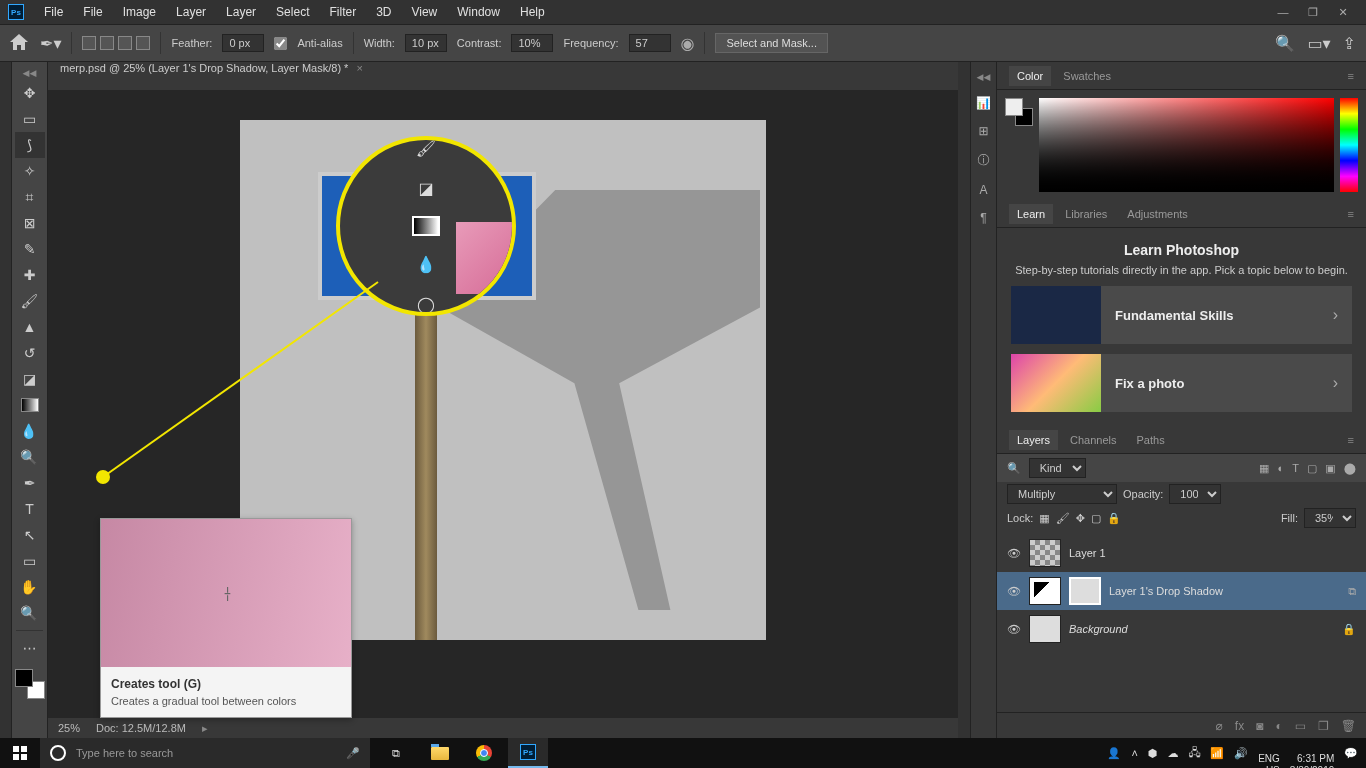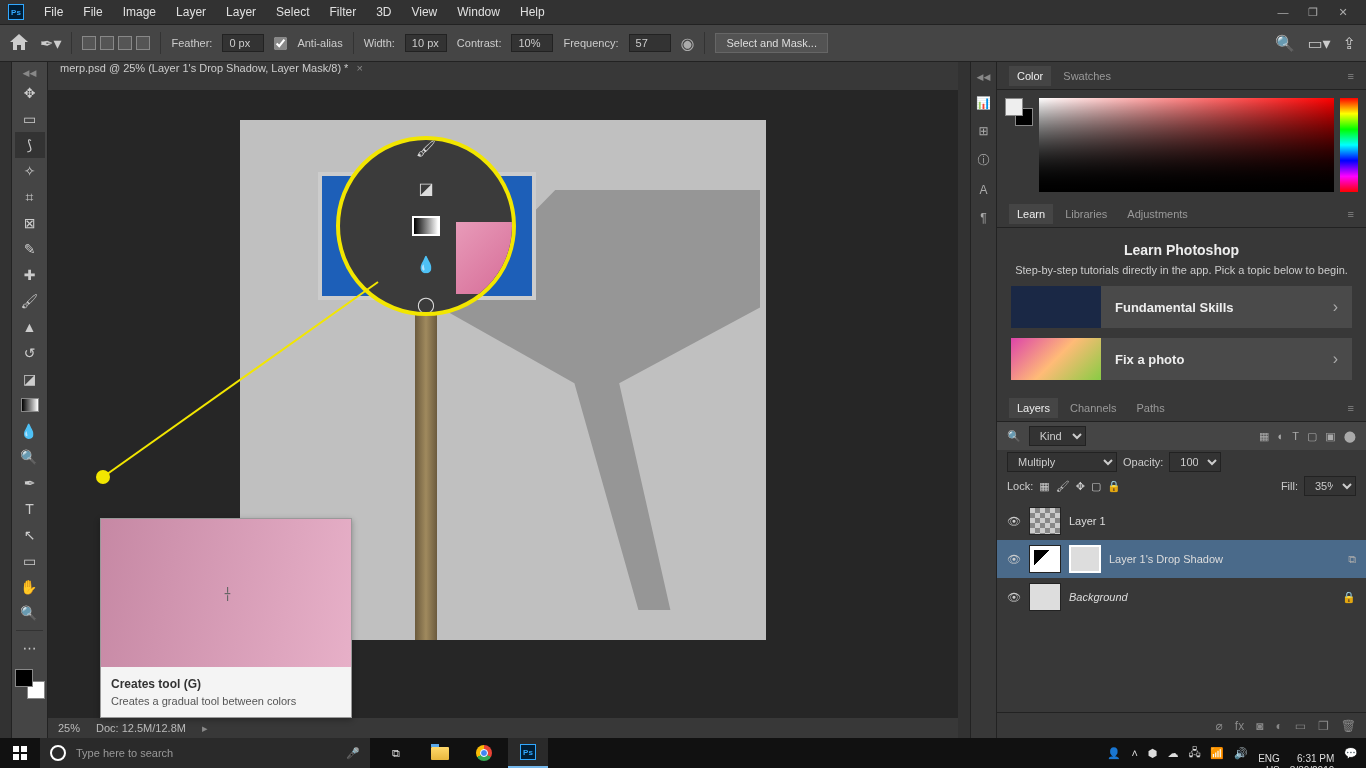--- a/index.html
+++ b/index.html
@@ -65,21 +65,21 @@
 .ptab.active { color:#eee; background:#454545; }
 .color-picker { height:110px; display:flex; padding:8px; gap:6px; }
 .cp-swatch { position:relative; width:28px; height:28px; }
 .cp-fg { position:absolute; top:0; left:0; width:18px; height:18px; background:#eee; border:1px solid #888; }
 .cp-bg { position:absolute; bottom:0; right:0; width:18px; height:18px; background:#000; border:1px solid #888; }
 .cp-grad { flex:1; background:linear-gradient(to right,#fff,#f00),linear-gradient(to top,#000,transparent); background-blend-mode:multiply; position:relative; }
 .cp-grad::before { content:''; position:absolute; inset:0; background:linear-gradient(to top,#000,transparent); }
 .cp-hue { width:18px; background:linear-gradient(to bottom,#f00,#ff0,#0f0,#0ff,#00f,#f0f,#f00); }
 .learn-panel { padding:14px; text-align:center; font-size:11px; color:#ccc; }
 .learn-title { font-size:14px; font-weight:600; color:#eee; }
-.learn-item { margin-top:10px; height:42px; background:#4a4a4a; display:flex; align-items:center; cursor:pointer; text-align:left; }
+.learn-item { margin-top:10px; height:58px; background:#4a4a4a; display:flex; align-items:center; cursor:pointer; text-align:left; }
 .learn-thumb { width:90px; height:100%; background:#1a2845; }
 .learn-thumb.photo { background:linear-gradient(135deg,#d4a,#fb7,#8c4); }
 .learn-label { flex:1; padding-left:14px; font-size:13px; font-weight:600; color:#eee; }
 .learn-chev { padding:0 14px; color:#aaa; font-size:16px; }
 .layers-panel { flex:1; display:flex; flex-direction:column; }
 .layer-controls { height:28px; display:flex; align-items:center; gap:8px; padding:0 10px; font-size:11px; background:#454545; }
 .ly-select { background:#333; border:1px solid #222; color:#ccc; font-size:11px; padding:2px 6px; }
 .ly-icons { display:flex; gap:8px; margin-left:auto; color:#aaa; font-size:11px; }
 .layer-row2 { height:24px; display:flex; align-items:center; gap:6px; padding:0 10px; font-size:11px; }
 .layer-list { flex:1; padding:4px 0; }

